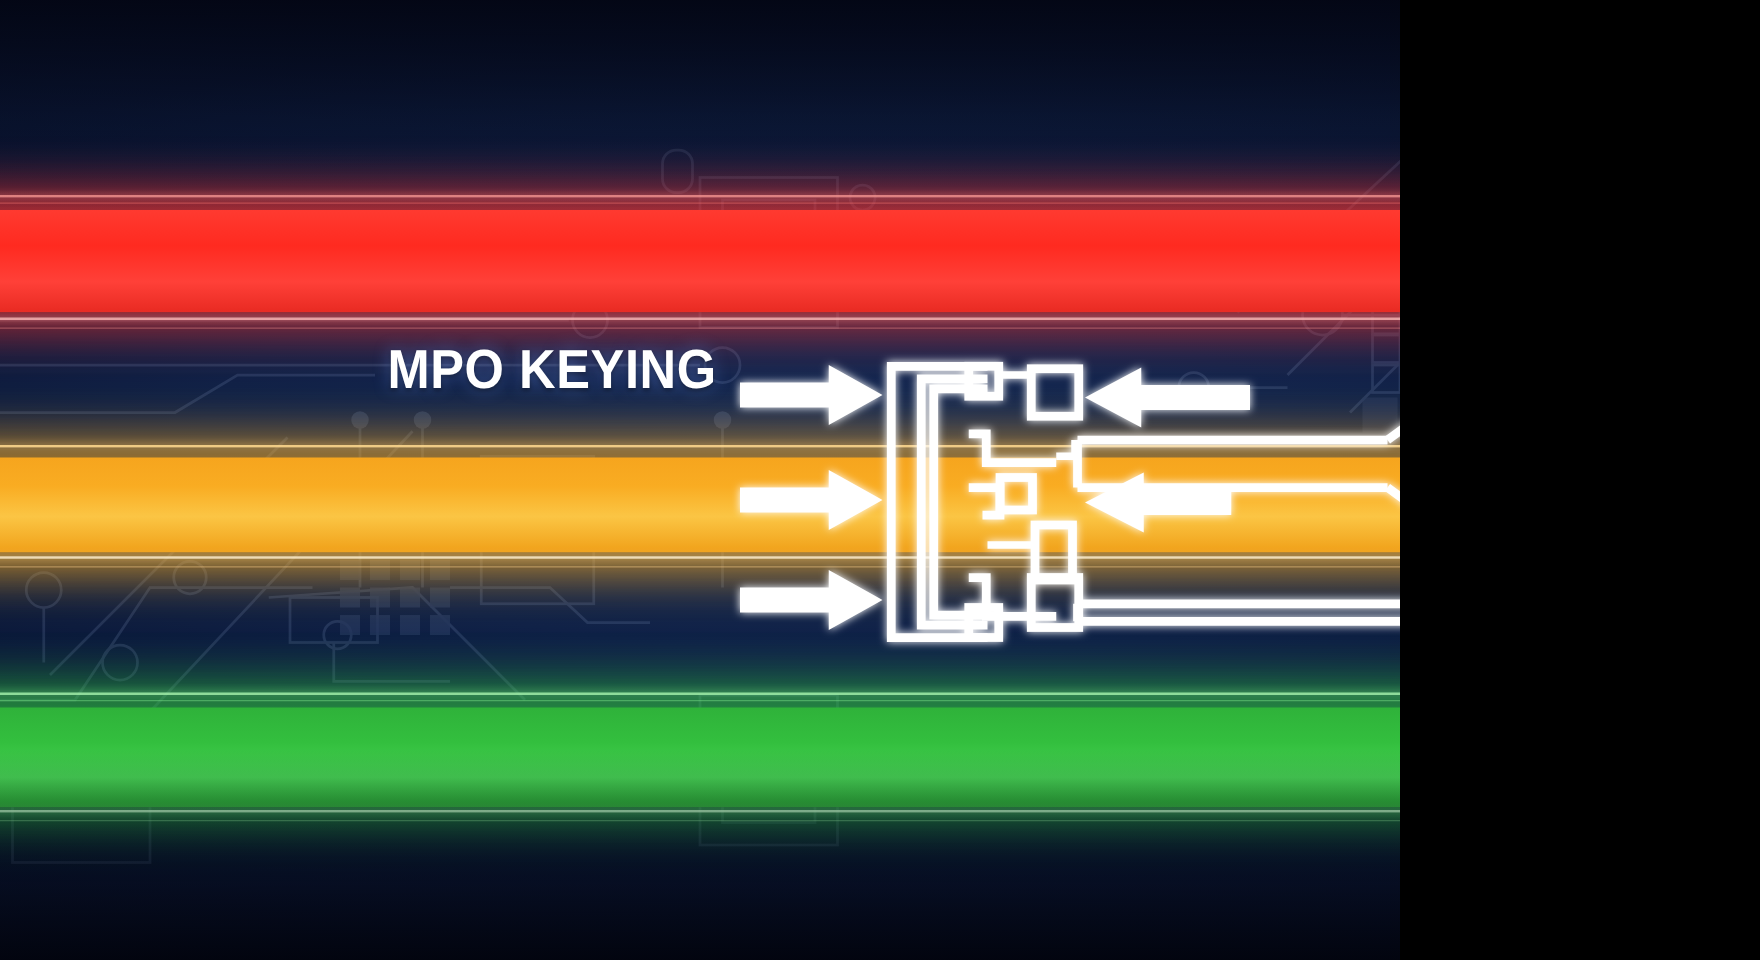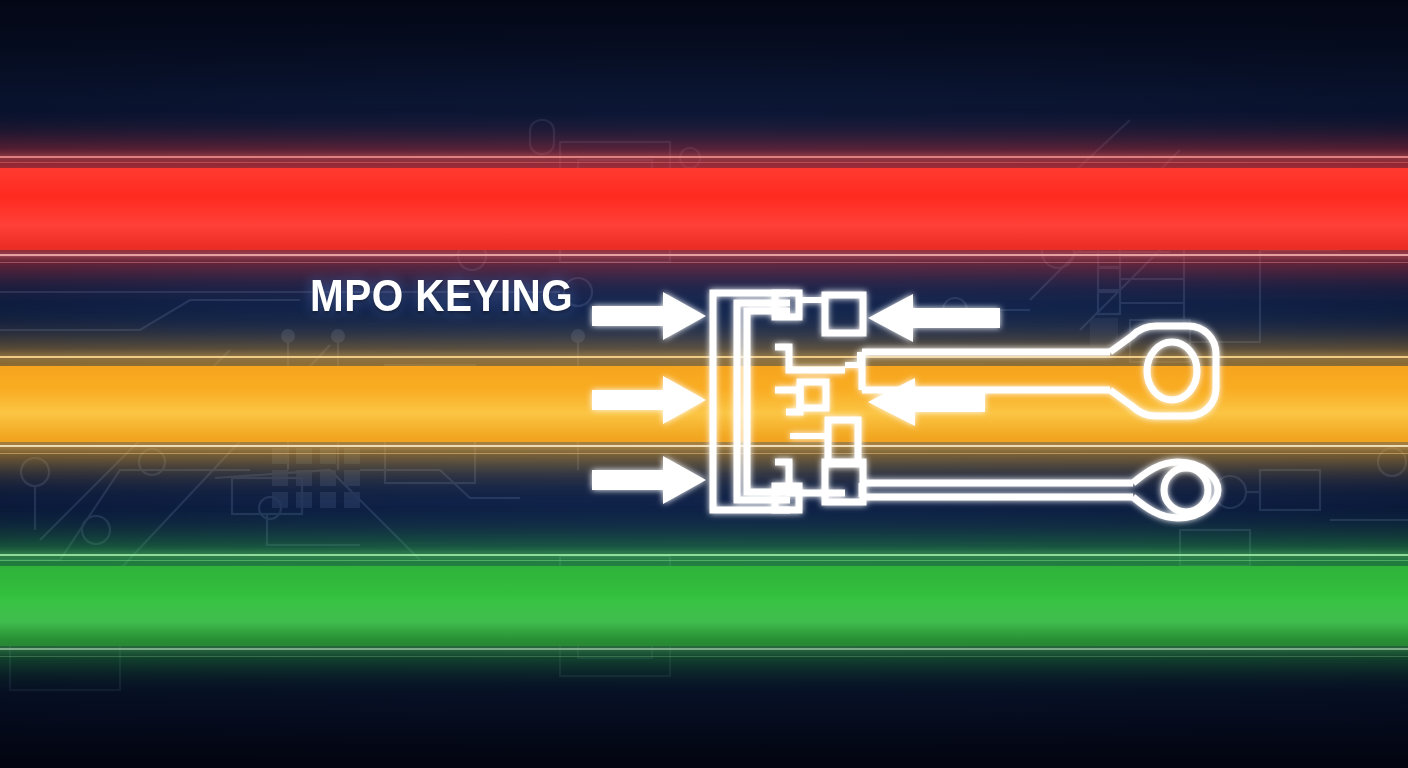--- a/index.html
+++ b/index.html
@@ -6,21 +6,21 @@
   html, body {
     margin: 0;
     padding: 0;
     background: #000;
   }
   body {
     font-family: "Liberation Sans", sans-serif;
   }
   #stage {
     position: relative;
-    width: 1408px;
+    width: 1120px;
     height: 768px;
     overflow: hidden;
     background: #0b1330;
   }
   #stage > * { position: absolute; }
 
   
   .bg-base {
     left: 0; top: 0; width: 1408px; height: 768px;
     background:

